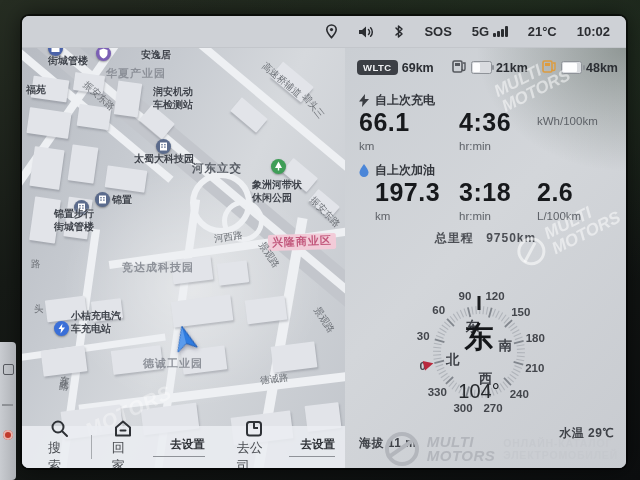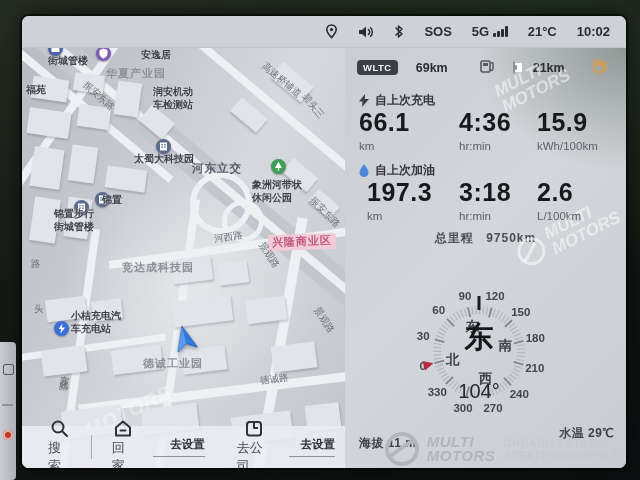--- a/index.html
+++ b/index.html
@@ -62,21 +62,21 @@
   .goset{display:flex;flex-direction:column;align-items:flex-end;margin-left:4px;cursor:pointer;}
   .goset .t{font-size:11.5px;font-weight:700;color:#2f3237;}
   .goset .u{width:52px;border-bottom:1.5px solid #8f9298;margin-top:4px;}
   .wm-map{position:absolute;left:60px;top:352px;transform:rotate(-26deg);
     font-style:italic;font-weight:800;font-size:20px;color:rgba(255,255,255,.35);letter-spacing:1px;pointer-events:none;}
   
   .panel{position:absolute;left:323px;top:32px;right:0;bottom:0;
     background:linear-gradient(135deg,#caced3 0%,#d3d6da 45%,#c8cbd0 100%);}
   .panel .shade{position:absolute;right:0;top:0;width:230px;height:190px;pointer-events:none;
     background:radial-gradient(100% 100% at 100% 0%,rgba(35,50,38,.38),rgba(0,0,0,0) 65%);}
-  .badges{position:absolute;left:12px;top:11px;right:8px;display:flex;align-items:center;gap:18px;color:#2b2e33;font-size:12.5px;font-weight:700;}
+  .badges{position:absolute;left:12px;top:11px;right:8px;display:flex;align-items:center;gap:4px;color:#2b2e33;font-size:12.5px;font-weight:700;}
   .wltc{background:#3c3f45;color:#f2f3f5;font-size:9.5px;font-weight:800;padding:2px 6px;border-radius:4px;letter-spacing:.5px;}
   .gauge{position:relative;width:27px;height:11px;border:1.3px solid #8f9399;border-radius:2.5px;background:#d9dbdf;}
   .gauge i{position:absolute;left:1px;top:1px;bottom:1px;background:#fdfdfe;border-radius:1px;}
   .gauge:after{content:"";position:absolute;right:-3.5px;top:3px;width:2px;height:5px;background:#8f9399;border-radius:1px;}
   .sec-title{position:absolute;display:flex;align-items:center;gap:6px;font-size:12px;font-weight:700;color:#33363c;}
   .statcol{position:absolute;}
   .statcol .v{font-size:25px;font-weight:700;color:#17191c;letter-spacing:.5px;line-height:1;}
   .statcol .u{font-size:11.5px;color:#5e6268;margin-top:5px;}
   .odometer{position:absolute;left:0;right:0;top:182px;text-align:center;font-size:12px;color:#4b4e54;font-weight:700;letter-spacing:1px;}
   .odometer span{margin:0 4px;}
@@ -251,21 +251,21 @@
         <div class="maplabel lbl-poi" style="left: 26px; top: 7px;">街城管楼</div>
         <div class="maplabel lbl-poi" style="left: 90px; top: 1px; padding-left: 29px;">安逸居</div>
         <div class="maplabel lbl-area" style="left: 84px; top: 19px;">华夏产业园</div>
         <div class="maplabel lbl-poi" style="left: 4px; top: 36px;">福苑</div>
         <div class="maplabel lbl-road" style="left: 58px; top: 42px; transform: rotate(42deg);">振安东路</div>
         <div class="maplabel lbl-poi" style="left: 131px; top: 38px;">润安机动
 车检测站</div>
         <div class="maplabel lbl-road" style="left: 236px; top: 26px; transform: rotate(40deg);">高速桥辅道</div>
         <div class="maplabel lbl-road" style="left: 277px; top: 52px; transform: rotate(52deg);">碧头三</div>
         <div class="maplabel lbl-poi" style="left: 112px; top: 105px;">太蜀大科技园</div>
-        <div class="maplabel lbl-poi" style="left: 80px; top: 146px;">锦置</div>
+        <div class="maplabel lbl-poi" style="left: 90px; top: 146px;">锦置</div>
         <div class="maplabel lbl-poi" style="left: 32px; top: 160px;">锦置步行
 街城管楼</div>
         <div class="maplabel lbl-big" style="left: 170px; top: 113px;">河东立交</div>
         <div class="maplabel lbl-poi" style="left: 230px; top: 131px;">象洲河带状
 休闲公园</div>
         <div class="maplabel lbl-road" style="left: 284px; top: 158px; transform: rotate(46deg);">振安东路</div>
         <div class="maplabel lbl-road" style="left: 192px; top: 183px; transform: rotate(-8deg);">河西路</div>
         <div class="maplabel lbl-pink" style="left: 246px; top: 186px; transform: rotate(-2deg);">兴隆商业区</div>
         <div class="maplabel lbl-area" style="left: 100px; top: 213px;">竞达成科技园</div>
         <div class="maplabel lbl-road" style="left: 233px; top: 201px; transform: rotate(56deg);">景观路</div>
@@ -360,31 +360,30 @@
     </div>
     <div class="statcol" style="left:14px;top:62px;">
       <div class="v">66.1</div>
       <div class="u">km</div>
     </div>
     <div class="statcol" style="left:114px;top:62px;">
       <div class="v">4:36</div>
       <div class="u">hr:min</div>
     </div>
     <div class="statcol" style="left:192px;top:62px;">
-      <div class="v">15.9</div>
       <div class="u">kWh/100km</div>
     </div>
 
     <div class="sec-title" style="left:14px;top:114px;">
       <svg width="10" height="13" viewBox="0 0 10 13">
           <path d="M5 0 C5 0 9.5 5.5 9.5 8.5 a4.5 4.5 0 01-9 0 C.5 5.5 5 0 5 0z" fill="#4b86d8"></path>
         </svg>
       <span>自上次加油</span>
     </div>
-    <div class="statcol" style="left:22px;top:132px;">
+    <div class="statcol" style="left:30px;top:132px;">
       <div class="v">197.3</div>
       <div class="u">km</div>
     </div>
     <div class="statcol" style="left:114px;top:132px;">
       <div class="v">3:18</div>
       <div class="u">hr:min</div>
     </div>
     <div class="statcol" style="left:192px;top:132px;">
       <div class="v">2.6</div>
       <div class="u">L/100km</div>

